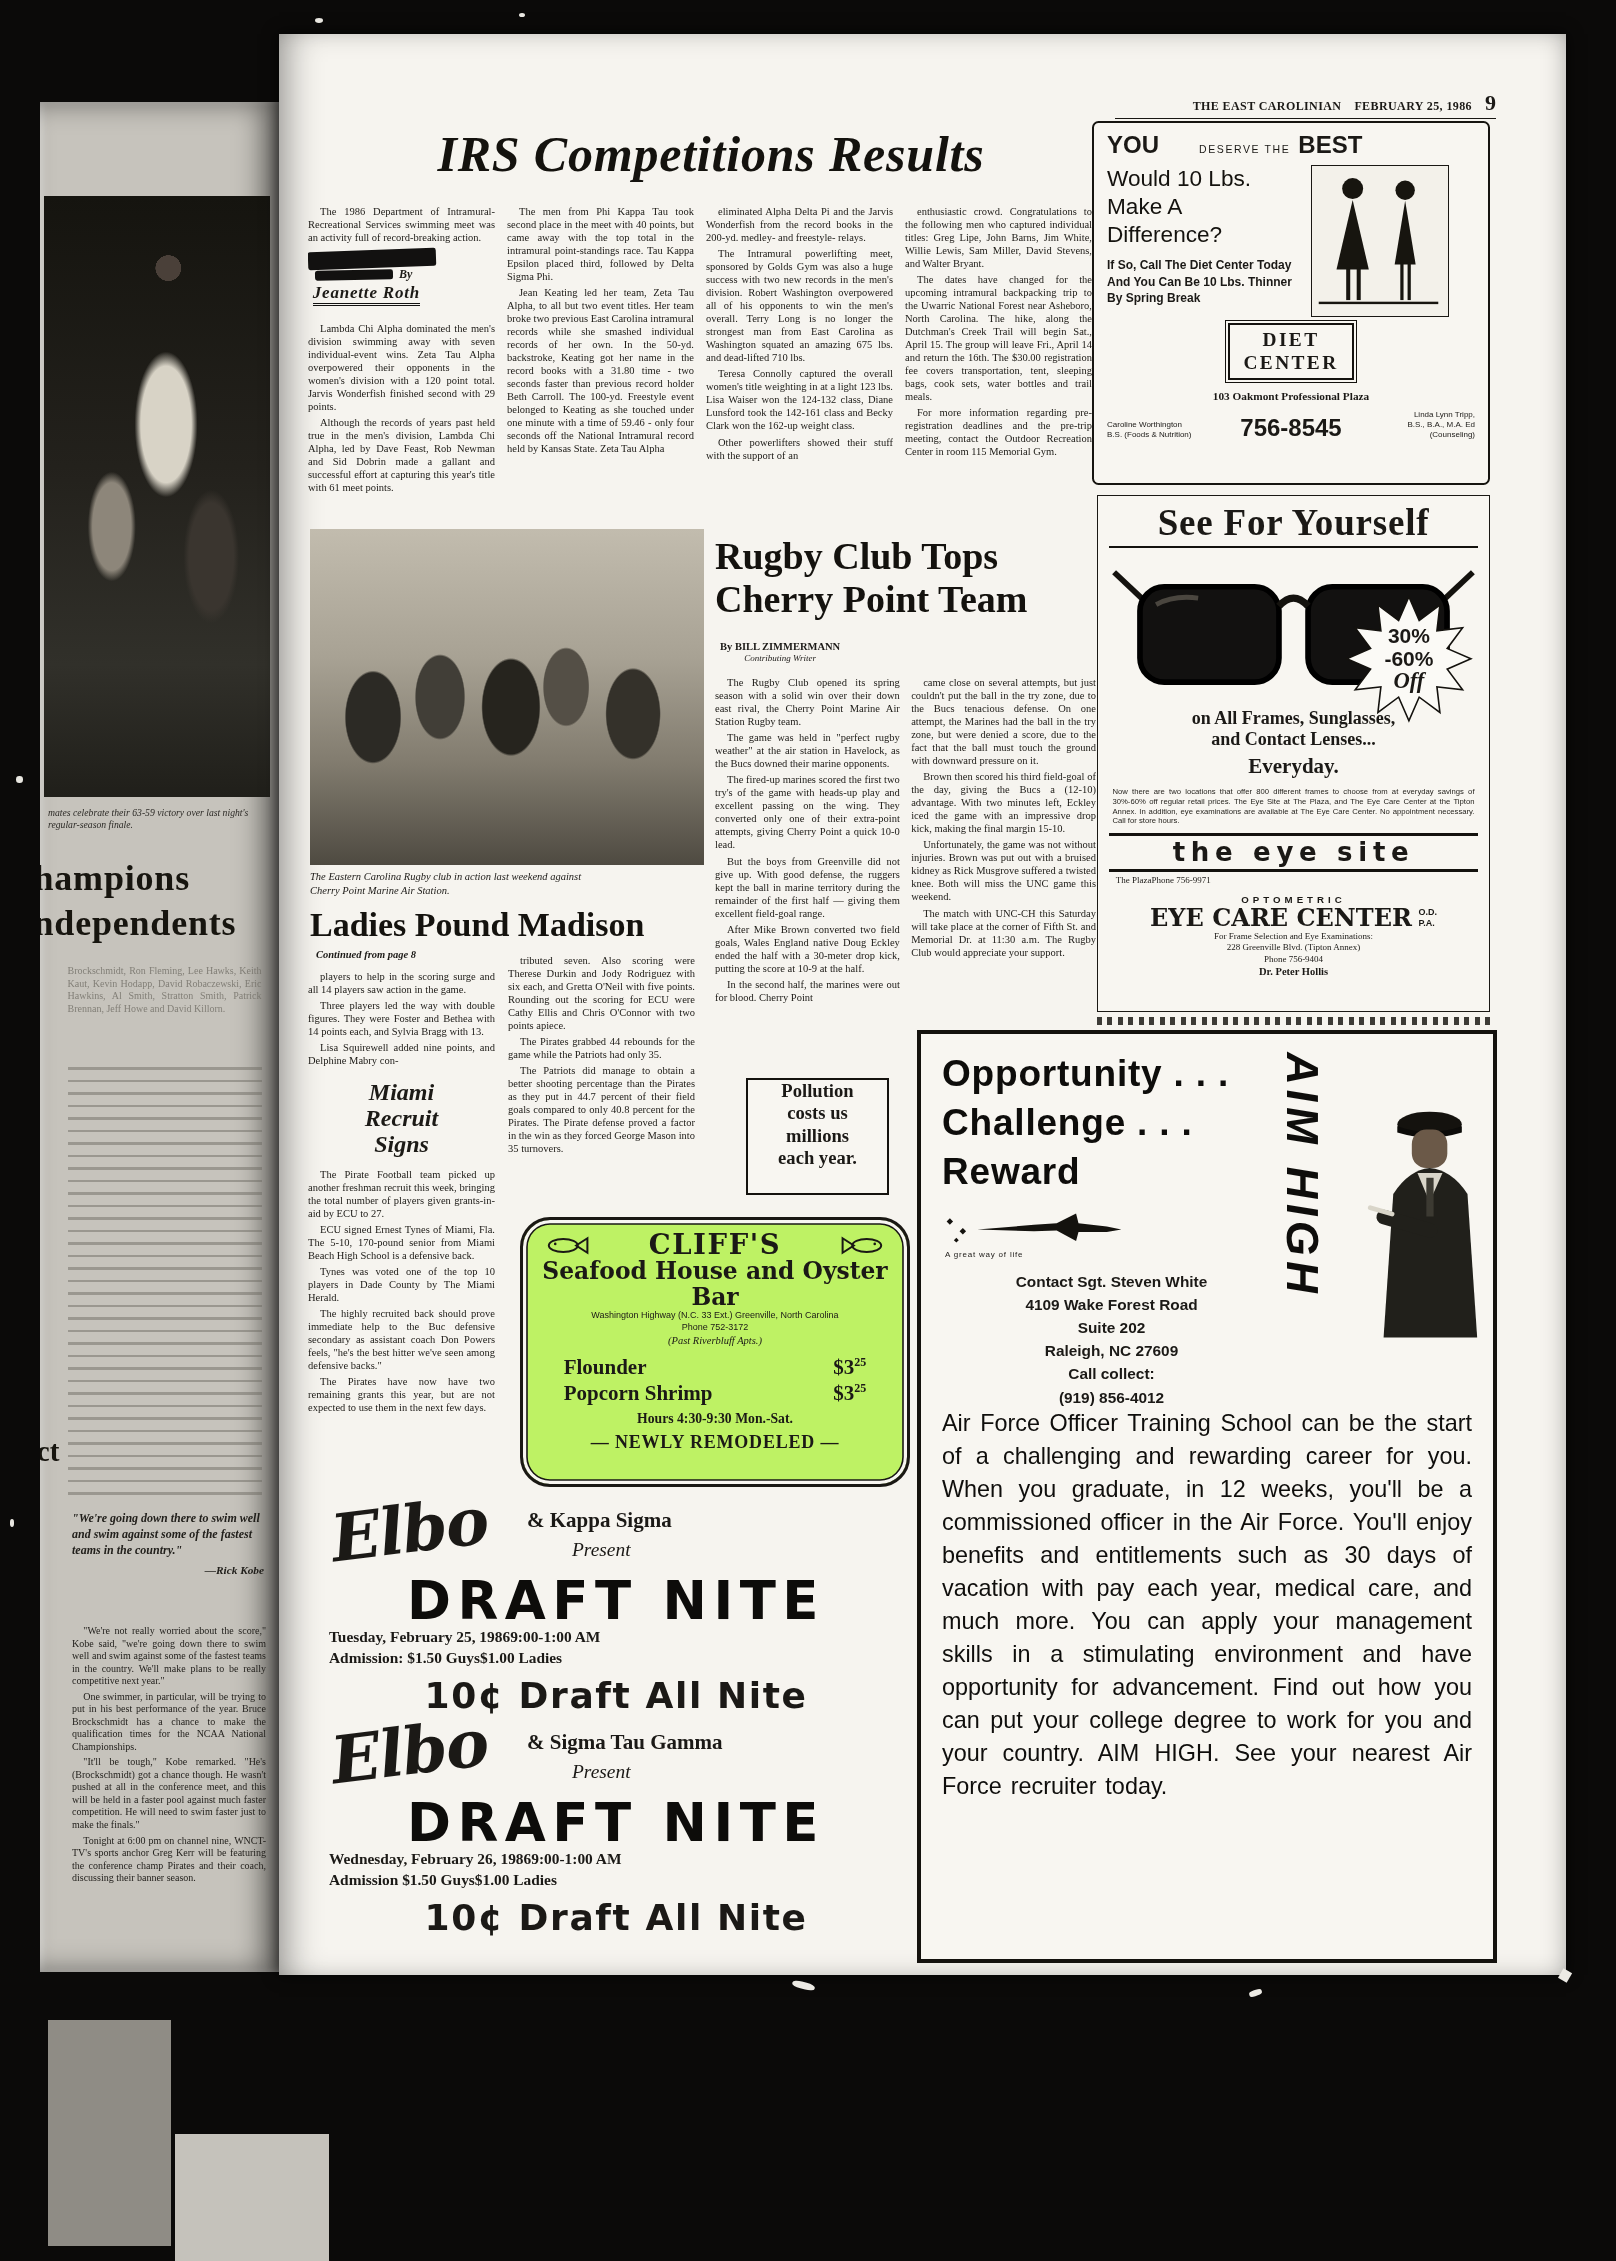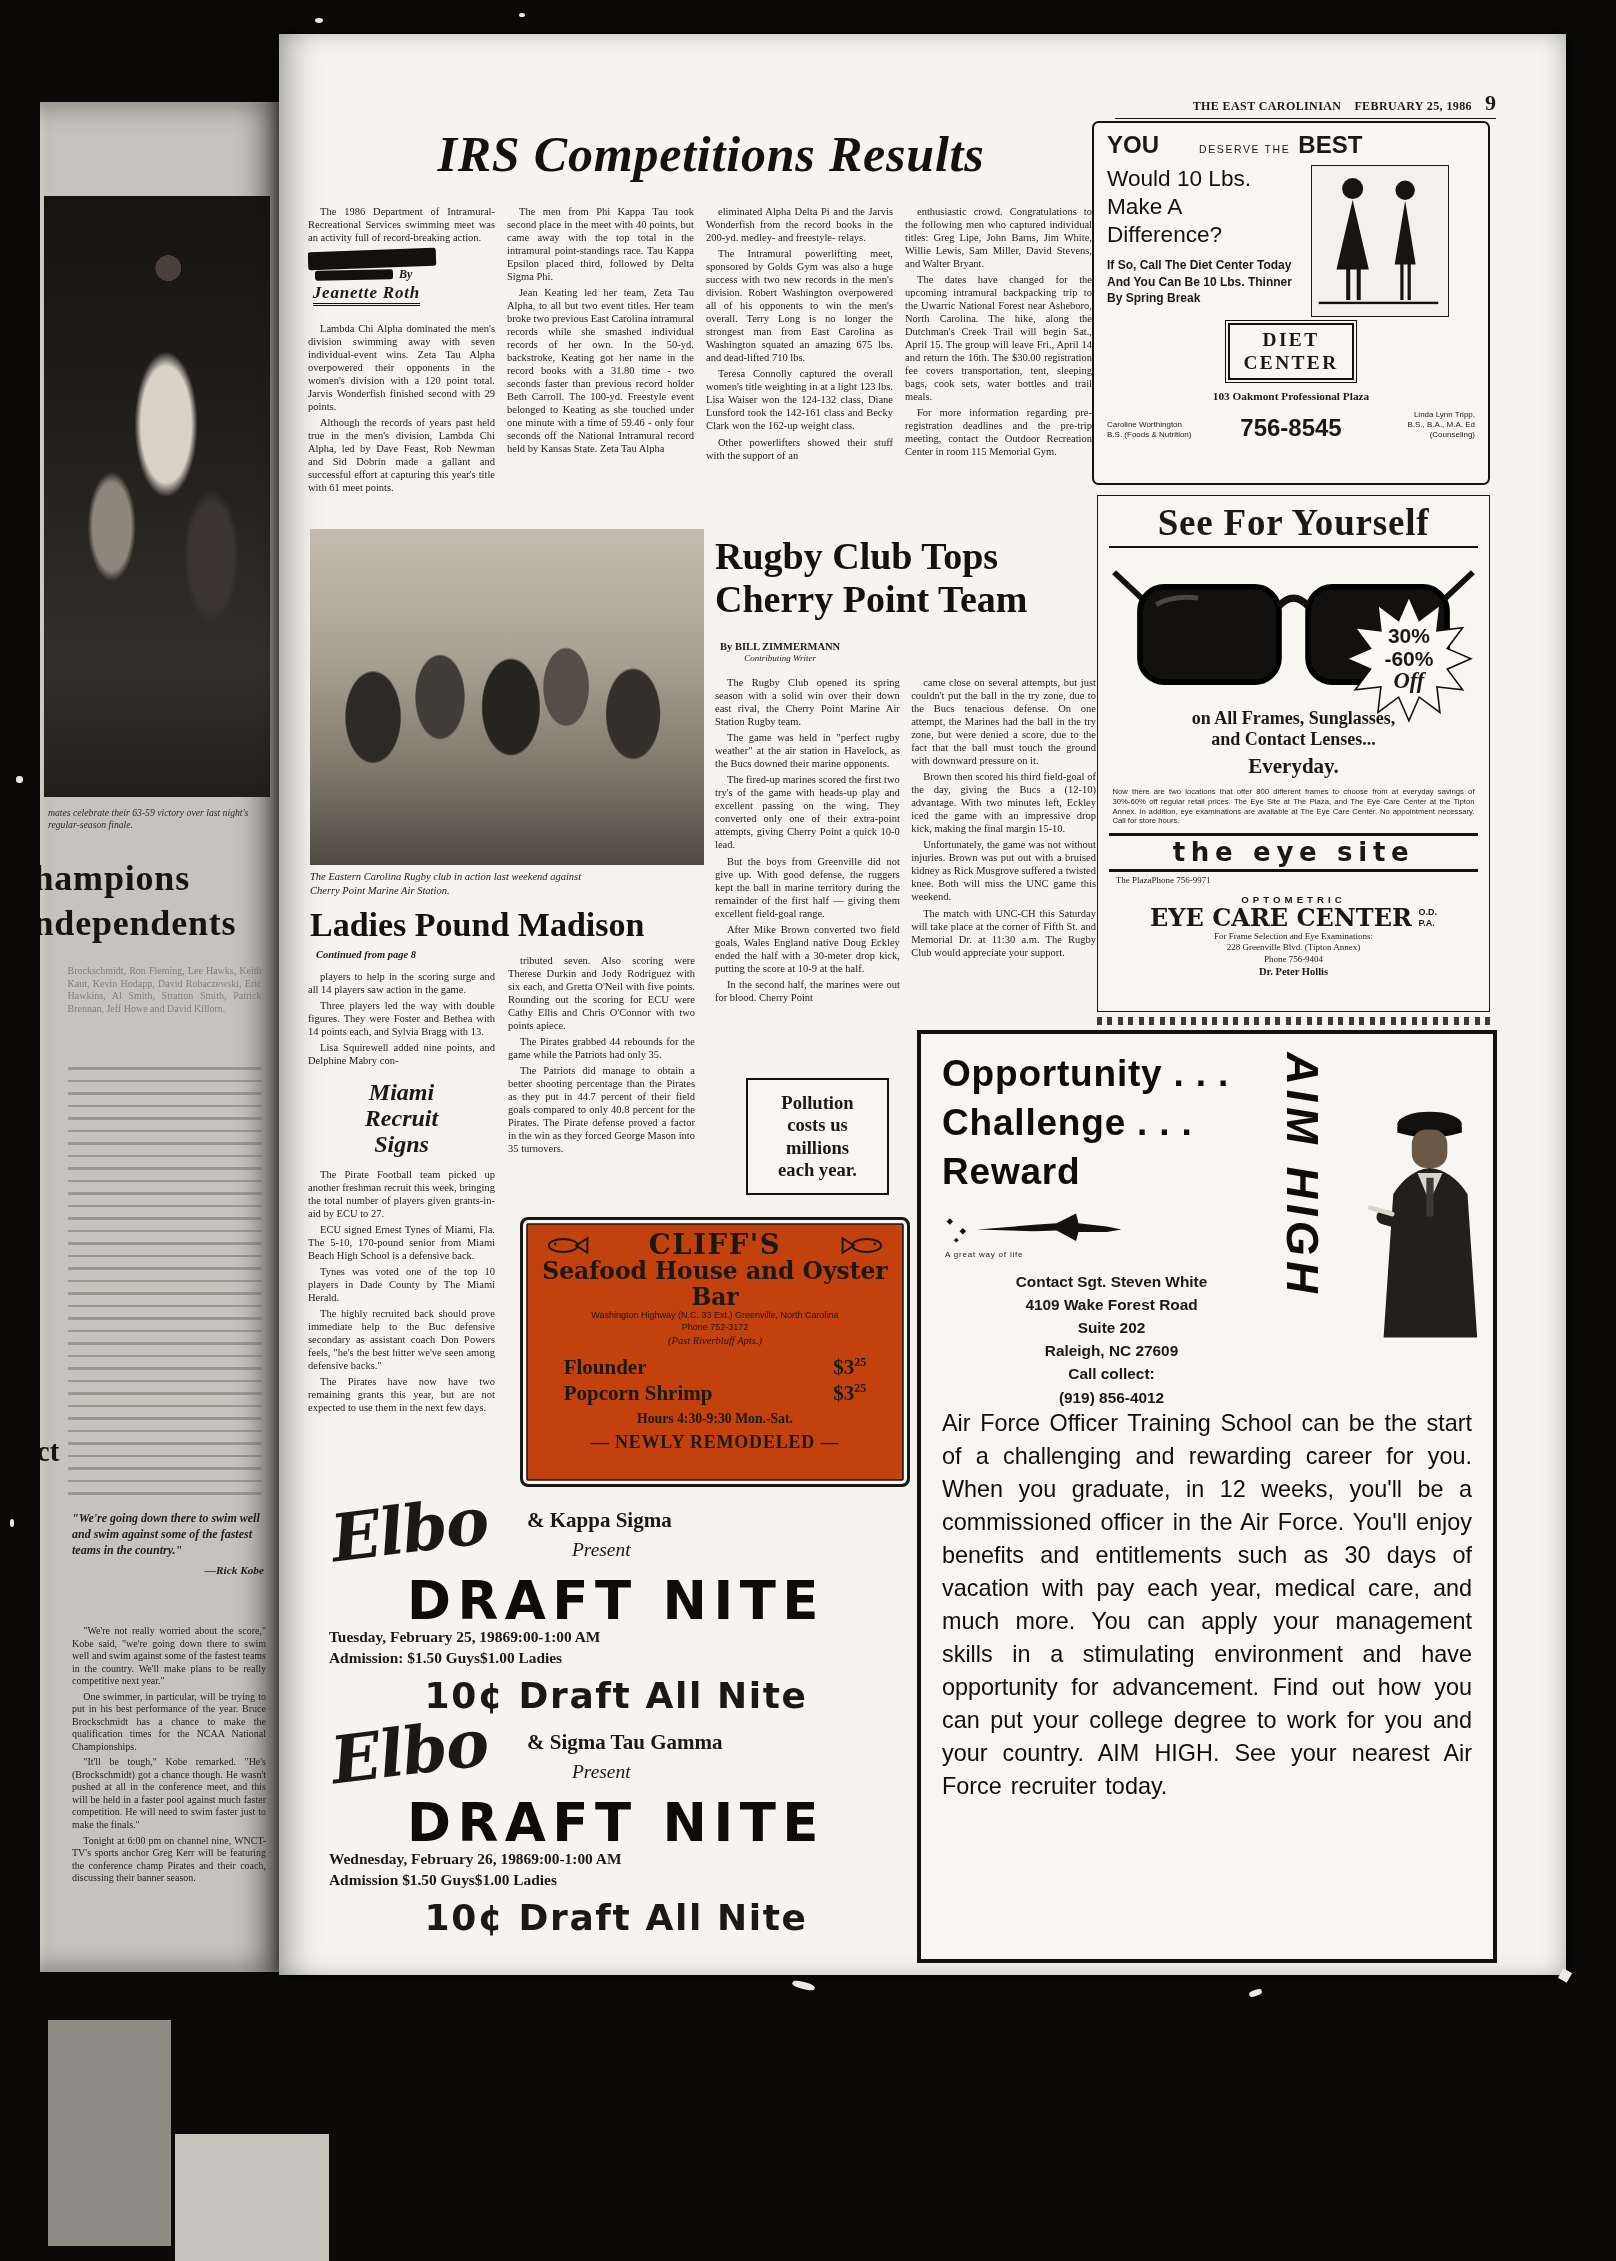--- a/index.html
+++ b/index.html
@@ -120,26 +120,26 @@
 
   
   .ladies-h{position:absolute;left:31px;top:874px;font:700 34px/1 "Liberation Serif",serif;color:#14120e;}
   .ladies-cont{position:absolute;left:37px;top:916px;font:italic 700 10.5px/1 "Liberation Serif",serif;}
   .ladies-col1{position:absolute;left:29px;top:936px;width:187px;height:527px;overflow:hidden;}
   .ladies-col2{position:absolute;left:229px;top:888px;width:187px;height:242px;overflow:hidden;margin-top:32px;}
   .miami-h{font:italic 700 24px/1.1 "Liberation Serif",serif;text-align:center;margin:11.3px 0 9.7px;}
 
   
   .pollution{position:absolute;left:467px;top:1044px;width:139px;height:113px;border:2.4px solid #14120e;
-             background:#f8f6f1;display:flex;flex-direction:column;justify-content:center;
+             background:#f8f6f1;display:flex;flex-direction:column;
              text-align:center;font:700 18.6px/1.2 "Liberation Serif",serif;}
 
   
   .cliffs{position:absolute;left:241px;top:1183px;width:390px;height:270px;border:3.2px solid #1a1814;
-          border-radius:8px;background:#c2410c;box-shadow:inset 0 0 0 3.2px #f8f6f1, inset 0 0 0 4.8px #1a1814;
+          border-radius:30px;background:#bef264;box-shadow:inset 0 0 0 3.2px #f8f6f1, inset 0 0 0 4.8px #1a1814;
           padding:11.3px 16px;box-sizing:border-box;text-align:center;}
   .cliffs-name{font:700 27.5px/1 "DejaVu Serif",serif;letter-spacing:1.6px;}
   .cliffs-sub{font:700 23.4px/1.1 "DejaVu Serif",serif;}
   .cliffs-addr{font:9px/11.3px "Liberation Sans",sans-serif;}
   .cliffs-past{font:italic 10.5px/13px "Liberation Serif",serif;margin:1.6px 0 6.5px;}
   .cliffs-menu{display:flex;justify-content:space-between;width:86%;margin:0 auto;
                font:700 21px/1.25 "Liberation Serif",serif;}
   .cliffs-cents{font-size:12px;vertical-align:super;}
   .cliffs-hours{font:700 13.7px/1.3 "Liberation Serif",serif;margin-top:3.2px;}
   .cliffs-banner{font:700 18px/1.2 "Liberation Serif",serif;letter-spacing:0.8px;margin-top:4.8px;}

